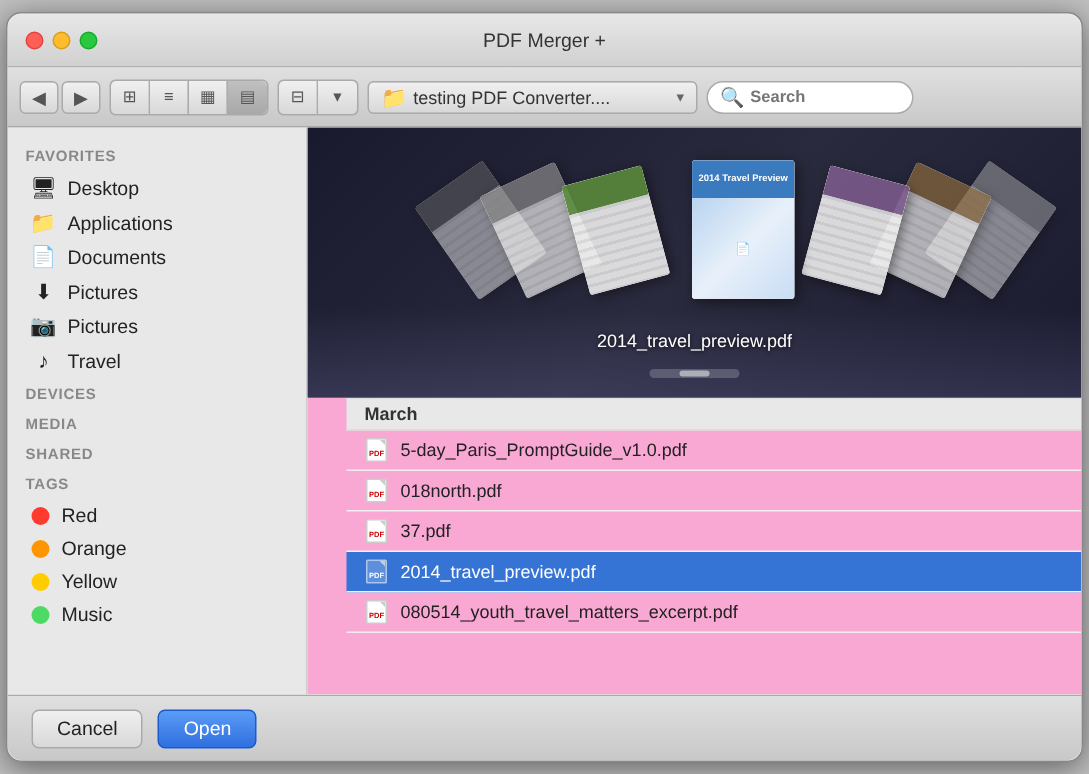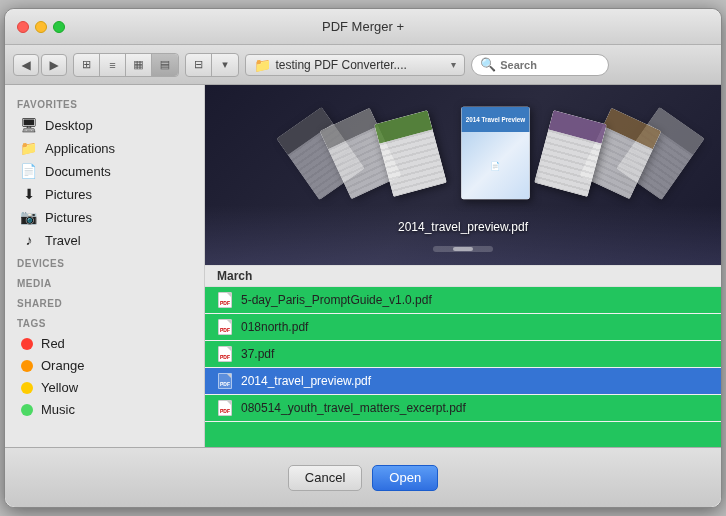--- a/index.html
+++ b/index.html
@@ -297,21 +297,22 @@
       width: 20px;
       height: 4px;
       background: rgba(255,255,255,0.5);
       border-radius: 2px;
     }
 
     
     .file-list {
       flex: 1;
       overflow-y: auto;
-      background: #22c55e;
+      background: #f9a8d4;
+      padding-left: 26px;
     }
     .file-list-group-label {
       background: #e8e8e8;
       padding: 3px 12px;
       font-size: 12px;
       font-weight: 600;
       color: #333;
       border-bottom: 1px solid #ddd;
       border-top: 1px solid #ddd;
     }
@@ -364,24 +365,24 @@
     }
     .pdf-icon.selected-icon {
       border-color: rgba(255,255,255,0.5);
       background: rgba(255,255,255,0.2);
       color: white;
     }
 
     
     .bottom-bar {
       background: linear-gradient(to bottom, #e0e0e0, #c8c8c8);
-      height: 60px;
-      display: flex;
-      align-items: center;
-      justify-content: center;
+      height: 44px;
+      display: flex;
+      align-items: center;
+      justify-content: flex-start;
       padding: 16px 16px;
       gap: 10px;
       border-top: 1px solid #aaa;
       border-radius: 0 0 10px 10px;
     }
     .cancel-btn {
       height: 26px;
       padding: 0 16px;
       background: linear-gradient(to bottom, #f0f0f0, #d8d8d8);
       border: 1px solid #aaa;

